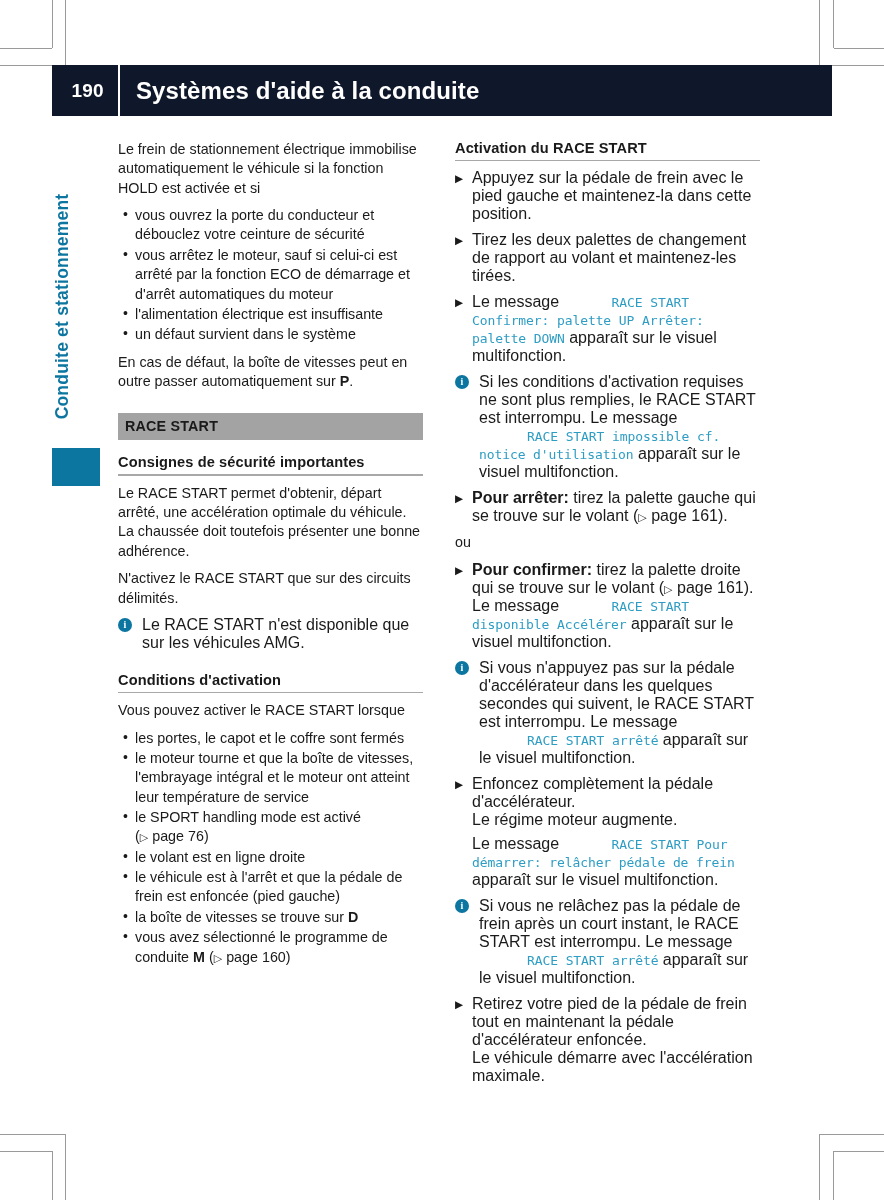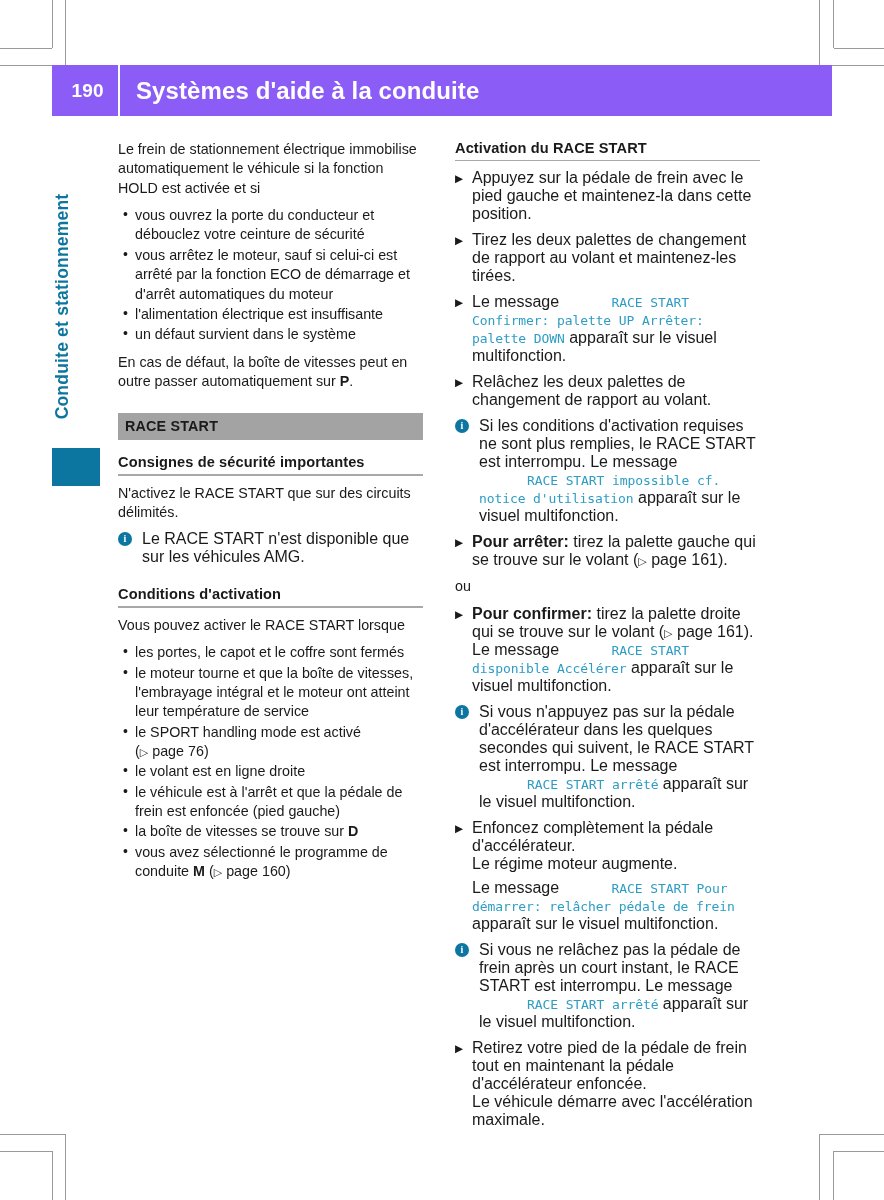--- a/index.html
+++ b/index.html
@@ -13,21 +13,21 @@
   }
 
   
   .crop { position:absolute; background:#9a9a9a; }
   .crop.v { width:1px; }
   .crop.h { height:1px; }
 
   
   .header-bar{
     position:absolute; left:52px; top:65px; width:780px; height:51px;
-    background:#8b5cf6; display:flex; align-items:center;
+    background:#0f172a; display:flex; align-items:center;
   }
   .page-number{
     width:66px; text-align:right; padding-right:14px;
     color:#ffffff; font-size:19px; font-weight:bold; letter-spacing:.3px;
   }
   .header-divider{ width:2px; align-self:stretch; background:#ffffff; }
   .header-title{
     color:#ffffff; font-size:24px; font-weight:bold; padding-left:16px;
     letter-spacing:.1px;
   }
@@ -151,20 +151,21 @@
     <li class="bullet">un défaut survient dans le système</li>
   </ul>
 
   <p class="para"><span>En cas de défaut, la boîte de vitesses peut en outre passer automatiquement sur </span><span class="gear">P</span><span>.</span></p>
 
   <div class="section-bar">RACE START</div>
 
   <div class="h2">Consignes de sécurité importantes</div>
   <div class="rule"></div>
 
+  <p class="para">Le RACE START permet d'obtenir, départ arrêté, une accélération optimale du véhicule. La chaussée doit toutefois présenter une bonne adhérence.</p>
   <p class="para">N'activez le RACE START que sur des circuits délimités.</p>
 
   <div class="note">
     <span class="info-icon">i</span>
     <span>Le RACE START n'est disponible que sur les véhicules AMG.</span>
   </div>
 
   <div class="h2" style="margin-top:20px;">Conditions d'activation</div>
   <div class="rule"></div>
 
@@ -186,21 +187,20 @@
 
   <div class="h2 top">Activation du RACE START</div>
   <div class="rule"></div>
 
   <div class="step">Appuyez sur la pédale de frein avec le pied gauche et maintenez-la dans cette position.</div>
 
   <div class="step">Tirez les deux palettes de changement de rapport au volant et maintenez-les tirées.</div>
 
   <div class="step"><span>Le message </span><span class="display-msg">RACE START Confirmer: palette UP Arrêter: palette DOWN</span><span> apparaît sur le visuel multifonction.</span></div>
 
-  <div class="step">Relâchez les deux palettes de changement de rapport au volant.</div>
 
   <div class="note">
     <span class="info-icon">i</span>
     <span>Si les conditions d'activation requises ne sont plus remplies, le RACE START est interrompu. Le message </span><span class="display-msg">RACE START impossible cf. notice d'utilisation</span><span> apparaît sur le visuel multifonction.</span>
   </div>
 
   <div class="step"><span class="bold">Pour arrêter:</span><span> tirez la palette gauche qui se trouve sur le volant (</span><span class="xref"><span class="tri-open">▷</span> <span>page 161</span></span><span>).</span></div>
 
   <p class="ou">ou</p>
 

